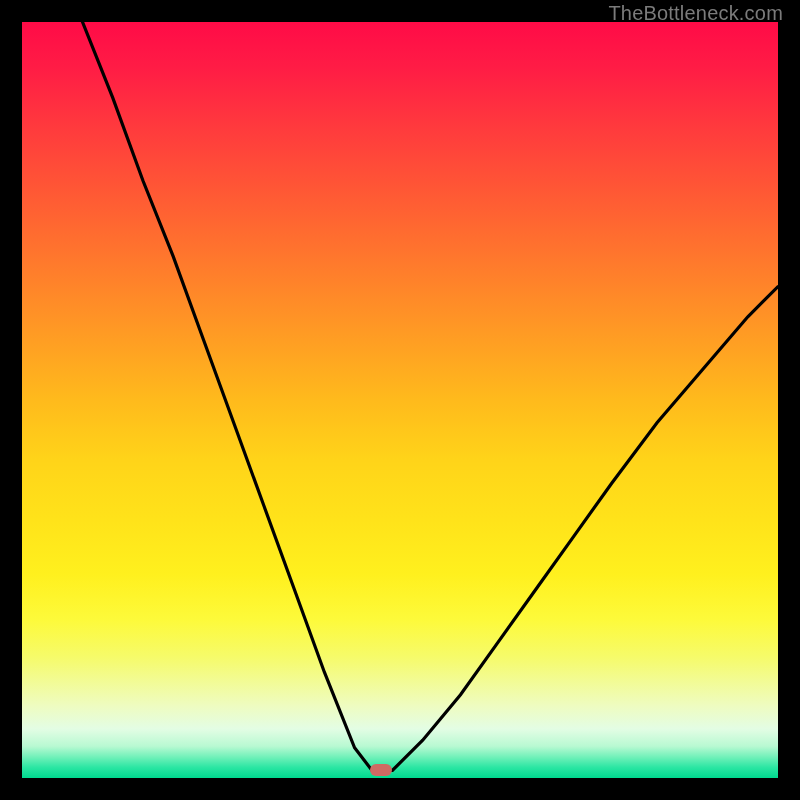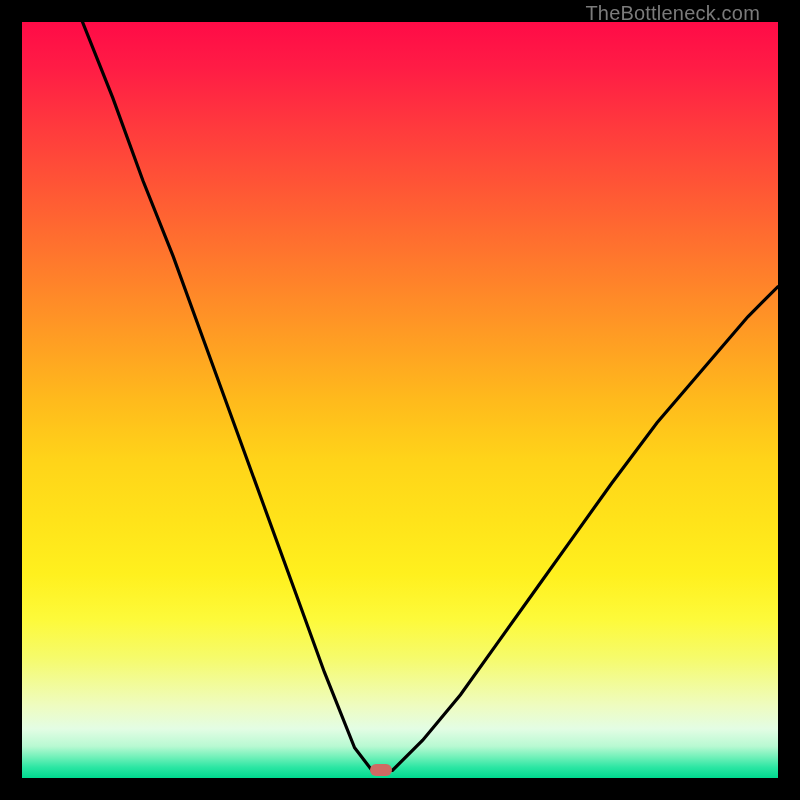--- a/index.html
+++ b/index.html
@@ -58,21 +58,21 @@
     position: absolute;
     width: 22px;
     height: 12px;
     border-radius: 6px;
     background: #cf6a63;
     transform: translate(-50%, -50%);
   }
   .watermark {
     position: absolute;
     top: 2px;
-    right: 40px;
+    right: 17px;
     color: #7b7b7b;
     font-size: 20px;
     font-weight: 500;
     letter-spacing: 0.2px;
     user-select: none;
   }
 </style>
 </head>
 <body>
 

